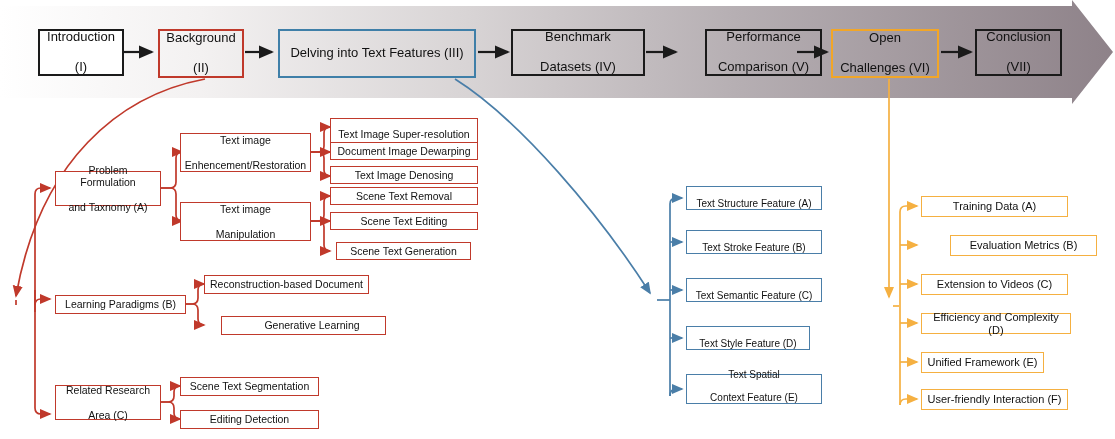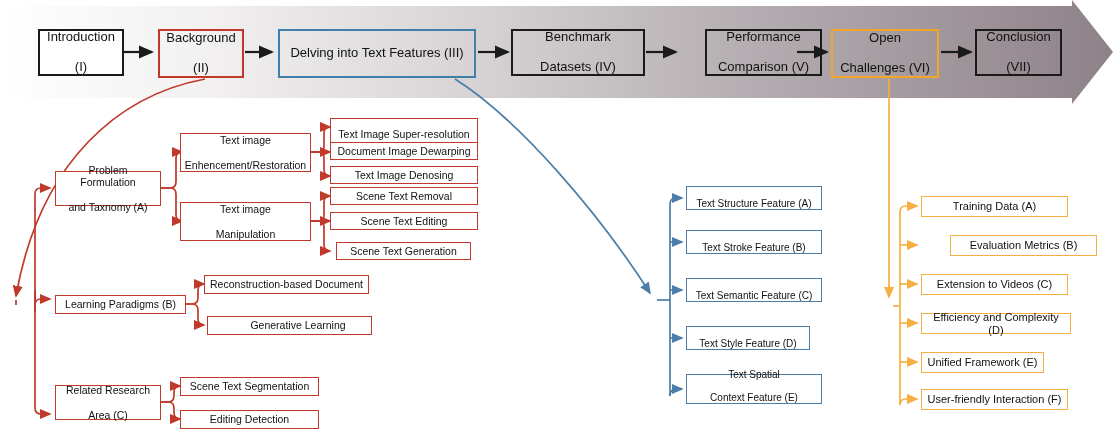--- a/index.html
+++ b/index.html
@@ -198,21 +198,21 @@
   <div class="node red-node" style="left:336px;top:242px;width:135px;height:18px;">
     <span>Scene Text Generation</span>
   </div>
 
   <div class="node red-node" style="left:55px;top:295px;width:131px;height:19px;">
     <span>Learning Paradigms (B)</span>
   </div>
   <div class="node red-node" style="left:204px;top:275px;width:165px;height:19px;">
     <span>Reconstruction-based Document</span>
   </div>
-  <div class="node red-node" style="left:207px;top:316px;width:165px;height:19px;padding-left:17px;">
+  <div class="node red-node" style="left:221px;top:316px;width:165px;height:19px;padding-left:17px;">
     <span>Generative Learning</span>
   </div>
 
   <div class="node red-node" style="left:55px;top:385px;width:106px;height:35px;">
     <span>
       <span>Related Research</span><br>
       <span>Area (C)</span>
     </span>
   </div>
   <div class="node red-node" style="left:180px;top:377px;width:139px;height:19px;">

